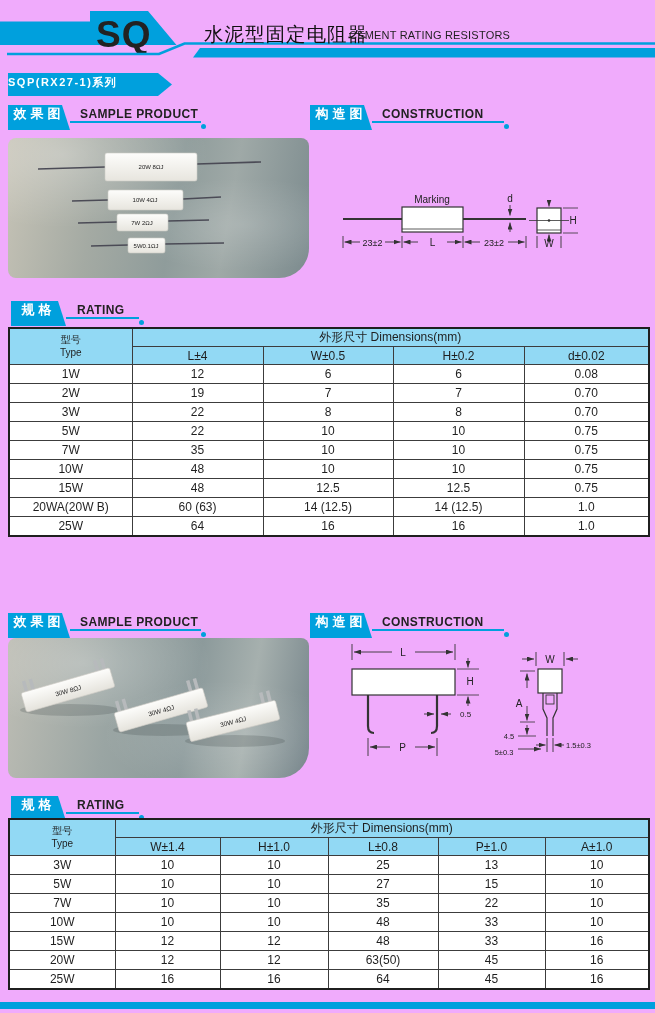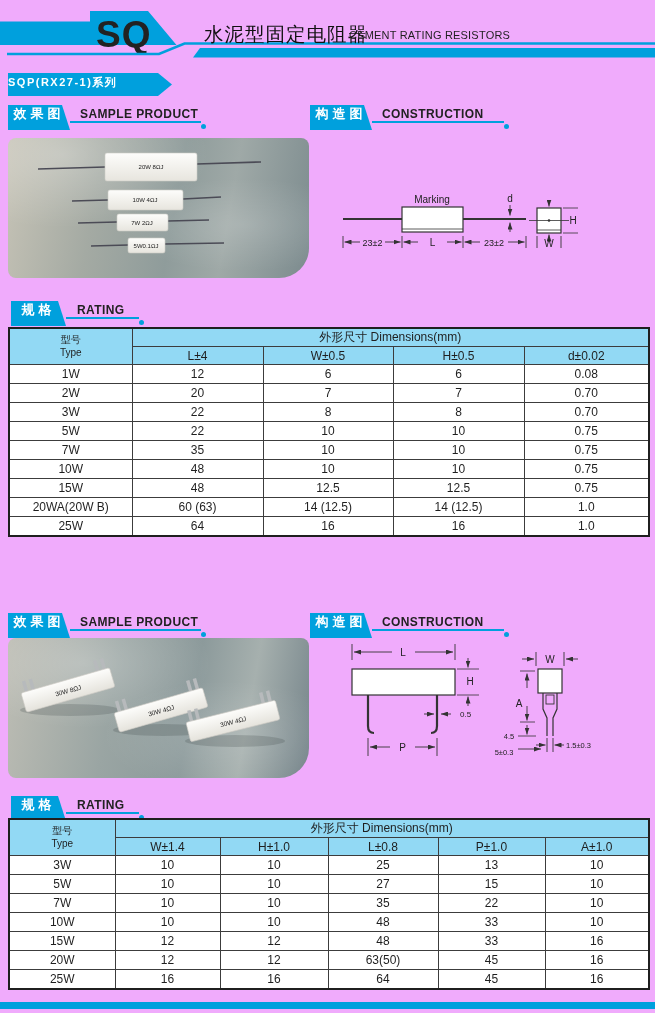--- a/index.html
+++ b/index.html
@@ -190,35 +190,35 @@
       <tr>
         <th rowspan="2" class="type-h">
           <div>型号</div>
           <div>Type</div>
         </th>
         <th colspan="4">外形尺寸 Dimensions(mm)</th>
       </tr>
       <tr>
         <th>L±4</th>
         <th>W±0.5</th>
-        <th>H±0.5</th>
+        <th>H±0.2</th>
         <th>d±0.02</th>
       </tr>
     </thead>
     <tbody>
         <tr>
           <td>1W</td>
           <td>12</td>
           <td>6</td>
           <td>6</td>
           <td>0.08</td>
         </tr>
         <tr>
           <td>2W</td>
-          <td>20</td>
+          <td>19</td>
           <td>7</td>
           <td>7</td>
           <td>0.70</td>
         </tr>
         <tr>
           <td>3W</td>
           <td>22</td>
           <td>8</td>
           <td>8</td>
           <td>0.70</td>

